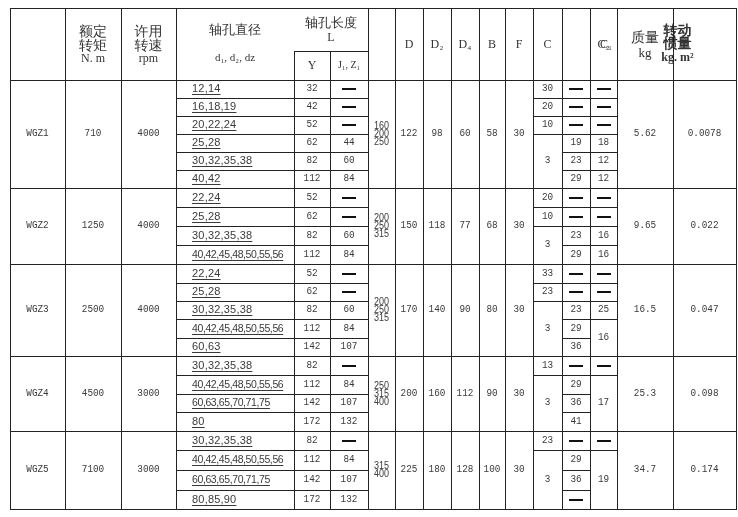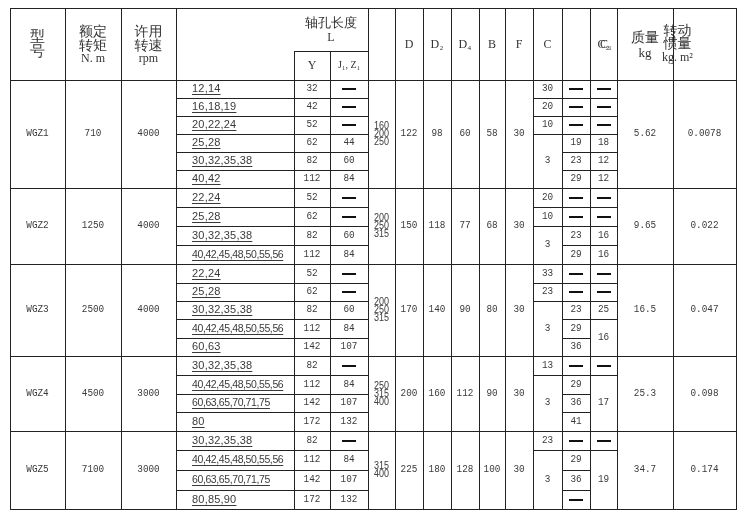--- a/index.html
+++ b/index.html
@@ -17,52 +17,53 @@
   .dia { justify-content:flex-start; padding-left:16px; text-decoration:underline; text-underline-offset:2px;
          font-family:"Liberation Sans Narrow","Liberation Sans", sans-serif; font-size:11px; transform-origin:left center; }
   .dash { display:inline-block; width:14px; height:2px; background:#111; }
   .stack { flex-direction:column; font-size:10px; line-height:8px; font-family:"Liberation Sans", sans-serif; transform:scaleX(0.9); }
   .col { flex-direction:column; }
 </style>
 </head>
 <body>
 
 <div id="stage">
-    <div class="cell col hdr" style="left: 10px; top: 8px; width: 55px; height: 72px;">
-      <div style="line-height: 15px; font-size: 15px; width: 16px; word-break: break-all;">型号</div>
-    </div>
     <div class="cell col hdr" style="left: 65px; top: 8px; width: 56px; height: 72px;">
       <div style="line-height: 14px; font-size: 14px;">额定</div>
       <div style="line-height: 14px; font-size: 14px;">转矩</div>
       <div class="hdr-sm" style="line-height: 13px; font-size: 12px;">N. m</div>
     </div>
     <div class="cell col hdr" style="left: 121px; top: 8px; width: 55px; height: 72px;">
       <div style="line-height: 14px; font-size: 14px;">许用</div>
       <div style="line-height: 14px; font-size: 14px;">转速</div>
       <div class="hdr-sm" style="line-height: 13px; font-size: 12px;">rpm</div>
+    </div>
+    <div class="cell col hdr" style="left: 176px; top: 8px; width: 118px; height: 72px; justify-content: space-around; padding: 8px 0px 10px;">
+      <div style="font-size: 13px;">轴孔直径</div>
+      <div class="hdr-sm" style="font-size: 11px;">d₁, d₂, dz</div>
     </div>
     <div class="cell col hdr" style="left: 294px; top: 8px; width: 74px; height: 43px;">
       <div style="font-size: 13px; line-height: 16px;">轴孔长度</div>
       <div class="hdr-sm" style="font-size: 12px; line-height: 13px;">L</div>
     </div>
     <div class="cell hdr-sm" style="left: 294px; top: 51px; width: 36px; height: 29px;">Y</div>
     <div class="cell hdr-sm" style="left: 330px; top: 51px; width: 38px; height: 29px; font-size: 10px;">J₁, Z₁</div>
     <div class="cell hdr-sm" style="left: 395px; top: 8px; width: 28px; height: 72px; font-size: 12px;">D</div>
     <div class="cell hdr-sm" style="left: 423px; top: 8px; width: 28px; height: 72px; font-size: 12px;">D₂</div>
     <div class="cell hdr-sm" style="left: 451px; top: 8px; width: 28px; height: 72px; font-size: 12px;">D₄</div>
     <div class="cell hdr-sm" style="left: 479px; top: 8px; width: 26px; height: 72px; font-size: 12px;">B</div>
     <div class="cell hdr-sm" style="left: 505px; top: 8px; width: 28px; height: 72px; font-size: 12px;">F</div>
     <div class="cell hdr-sm" style="left: 533px; top: 8px; width: 29px; height: 72px; font-size: 12px;">C</div>
     <div class="cell hdr-sm" style="left: 562px; top: 8px; width: 28px; height: 72px; font-size: 12px; padding-left: 44px;">C₁</div>
     <div class="cell col hdr" style="left: 617px; top: 8px; width: 56px; height: 72px;">
       <div style="line-height: 16px; font-size: 14px;">质量</div>
       <div class="hdr-sm" style="line-height: 15px; font-size: 13px;">kg</div>
     </div>
     <div class="cell hdr-sm" style="left: 590px; top: 8px; width: 27px; height: 72px; font-size: 12px;">C₂</div>
-    <div class="cell col hdr" style="left: 646px; top: 8px; width: 63px; height: 72px;">
+    <div class="cell col hdr" style="left: 646px; top: 8px; width: 63px; height: 72px; font-weight: bold;">
       <div style="line-height: 13px; font-size: 14px;">转动</div>
       <div style="line-height: 13px; font-size: 14px;">惯量</div>
       <div class="hdr-sm" style="line-height: 14px; font-size: 12px;">kg. m²</div>
     </div>
     <div class="cell num" style="left: 10px; top: 80px; width: 55px; height: 108px;">WGZ1</div>
     <div class="cell num" style="left: 65px; top: 80px; width: 56px; height: 108px;">710</div>
     <div class="cell num" style="left: 121px; top: 80px; width: 55px; height: 108px;">4000</div>
     <div class="cell dia" style="left: 176px; top: 80px; width: 118px; height: 18px; font-size: 11px; letter-spacing: 0.2px;">12,14</div>
     <div class="cell num" style="left: 294px; top: 80px; width: 36px; height: 18px;">32</div>
     <div class="cell " style="left: 330px; top: 80px; width: 38px; height: 18px;">

